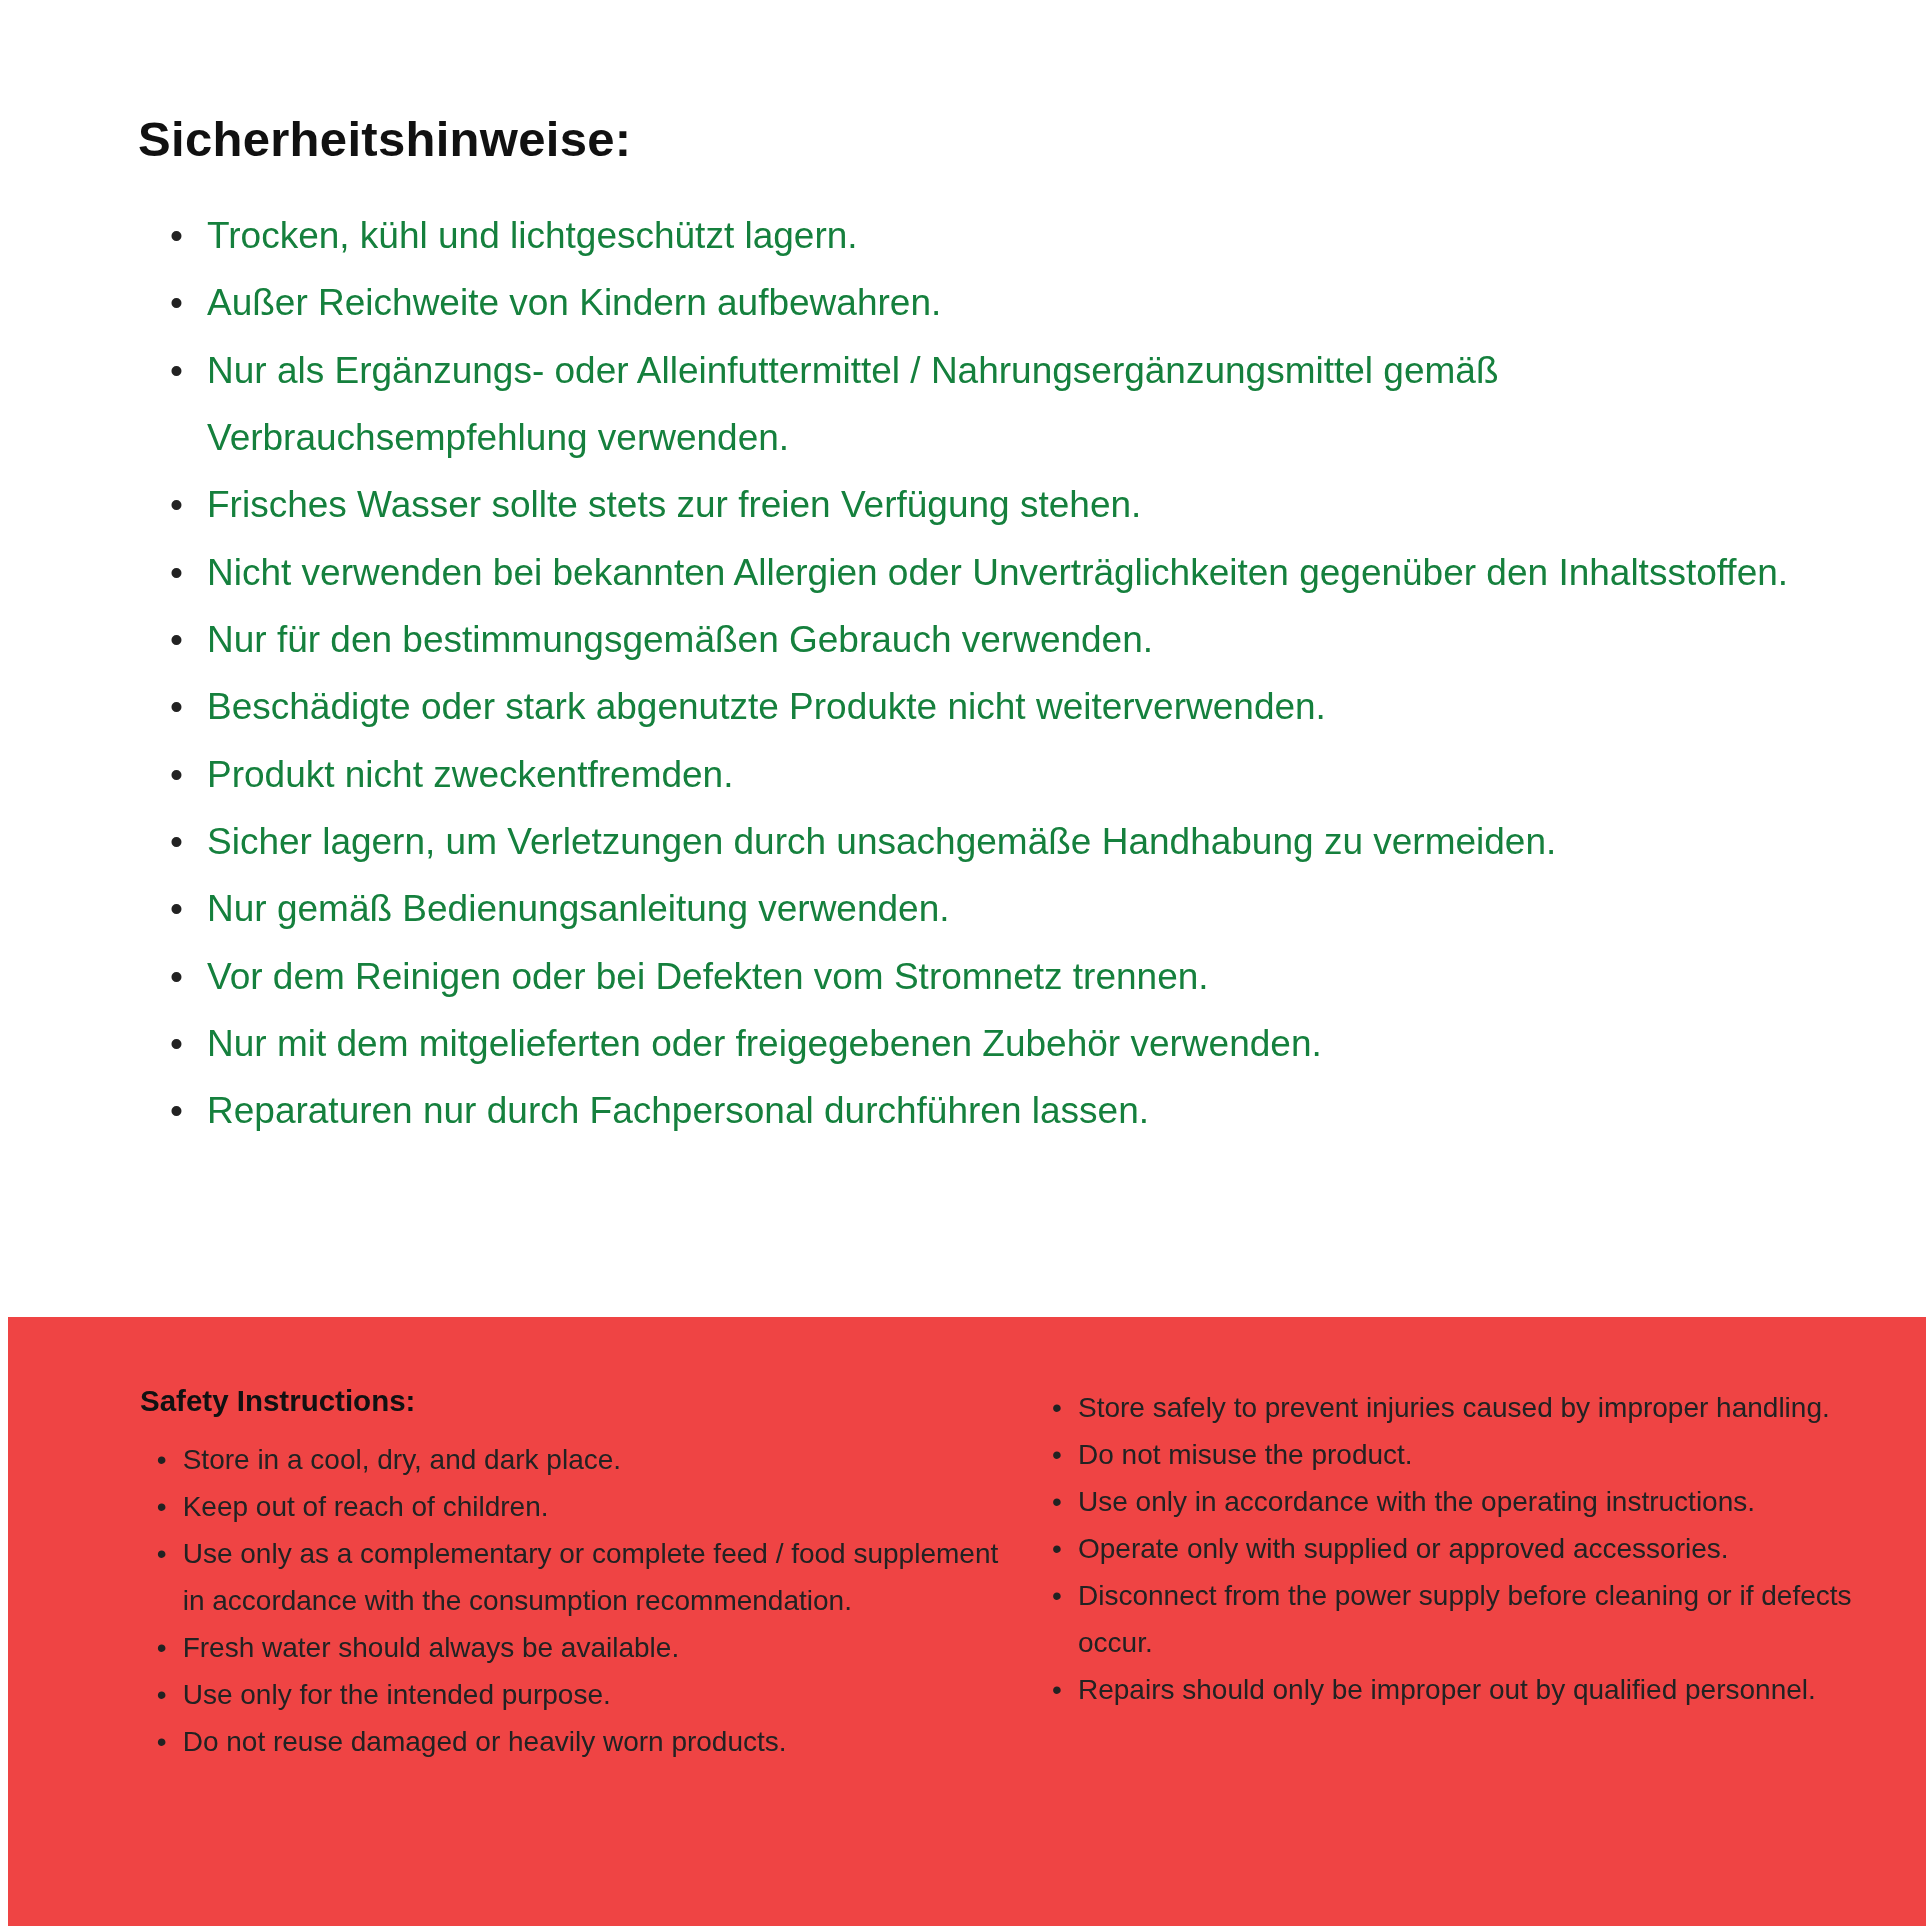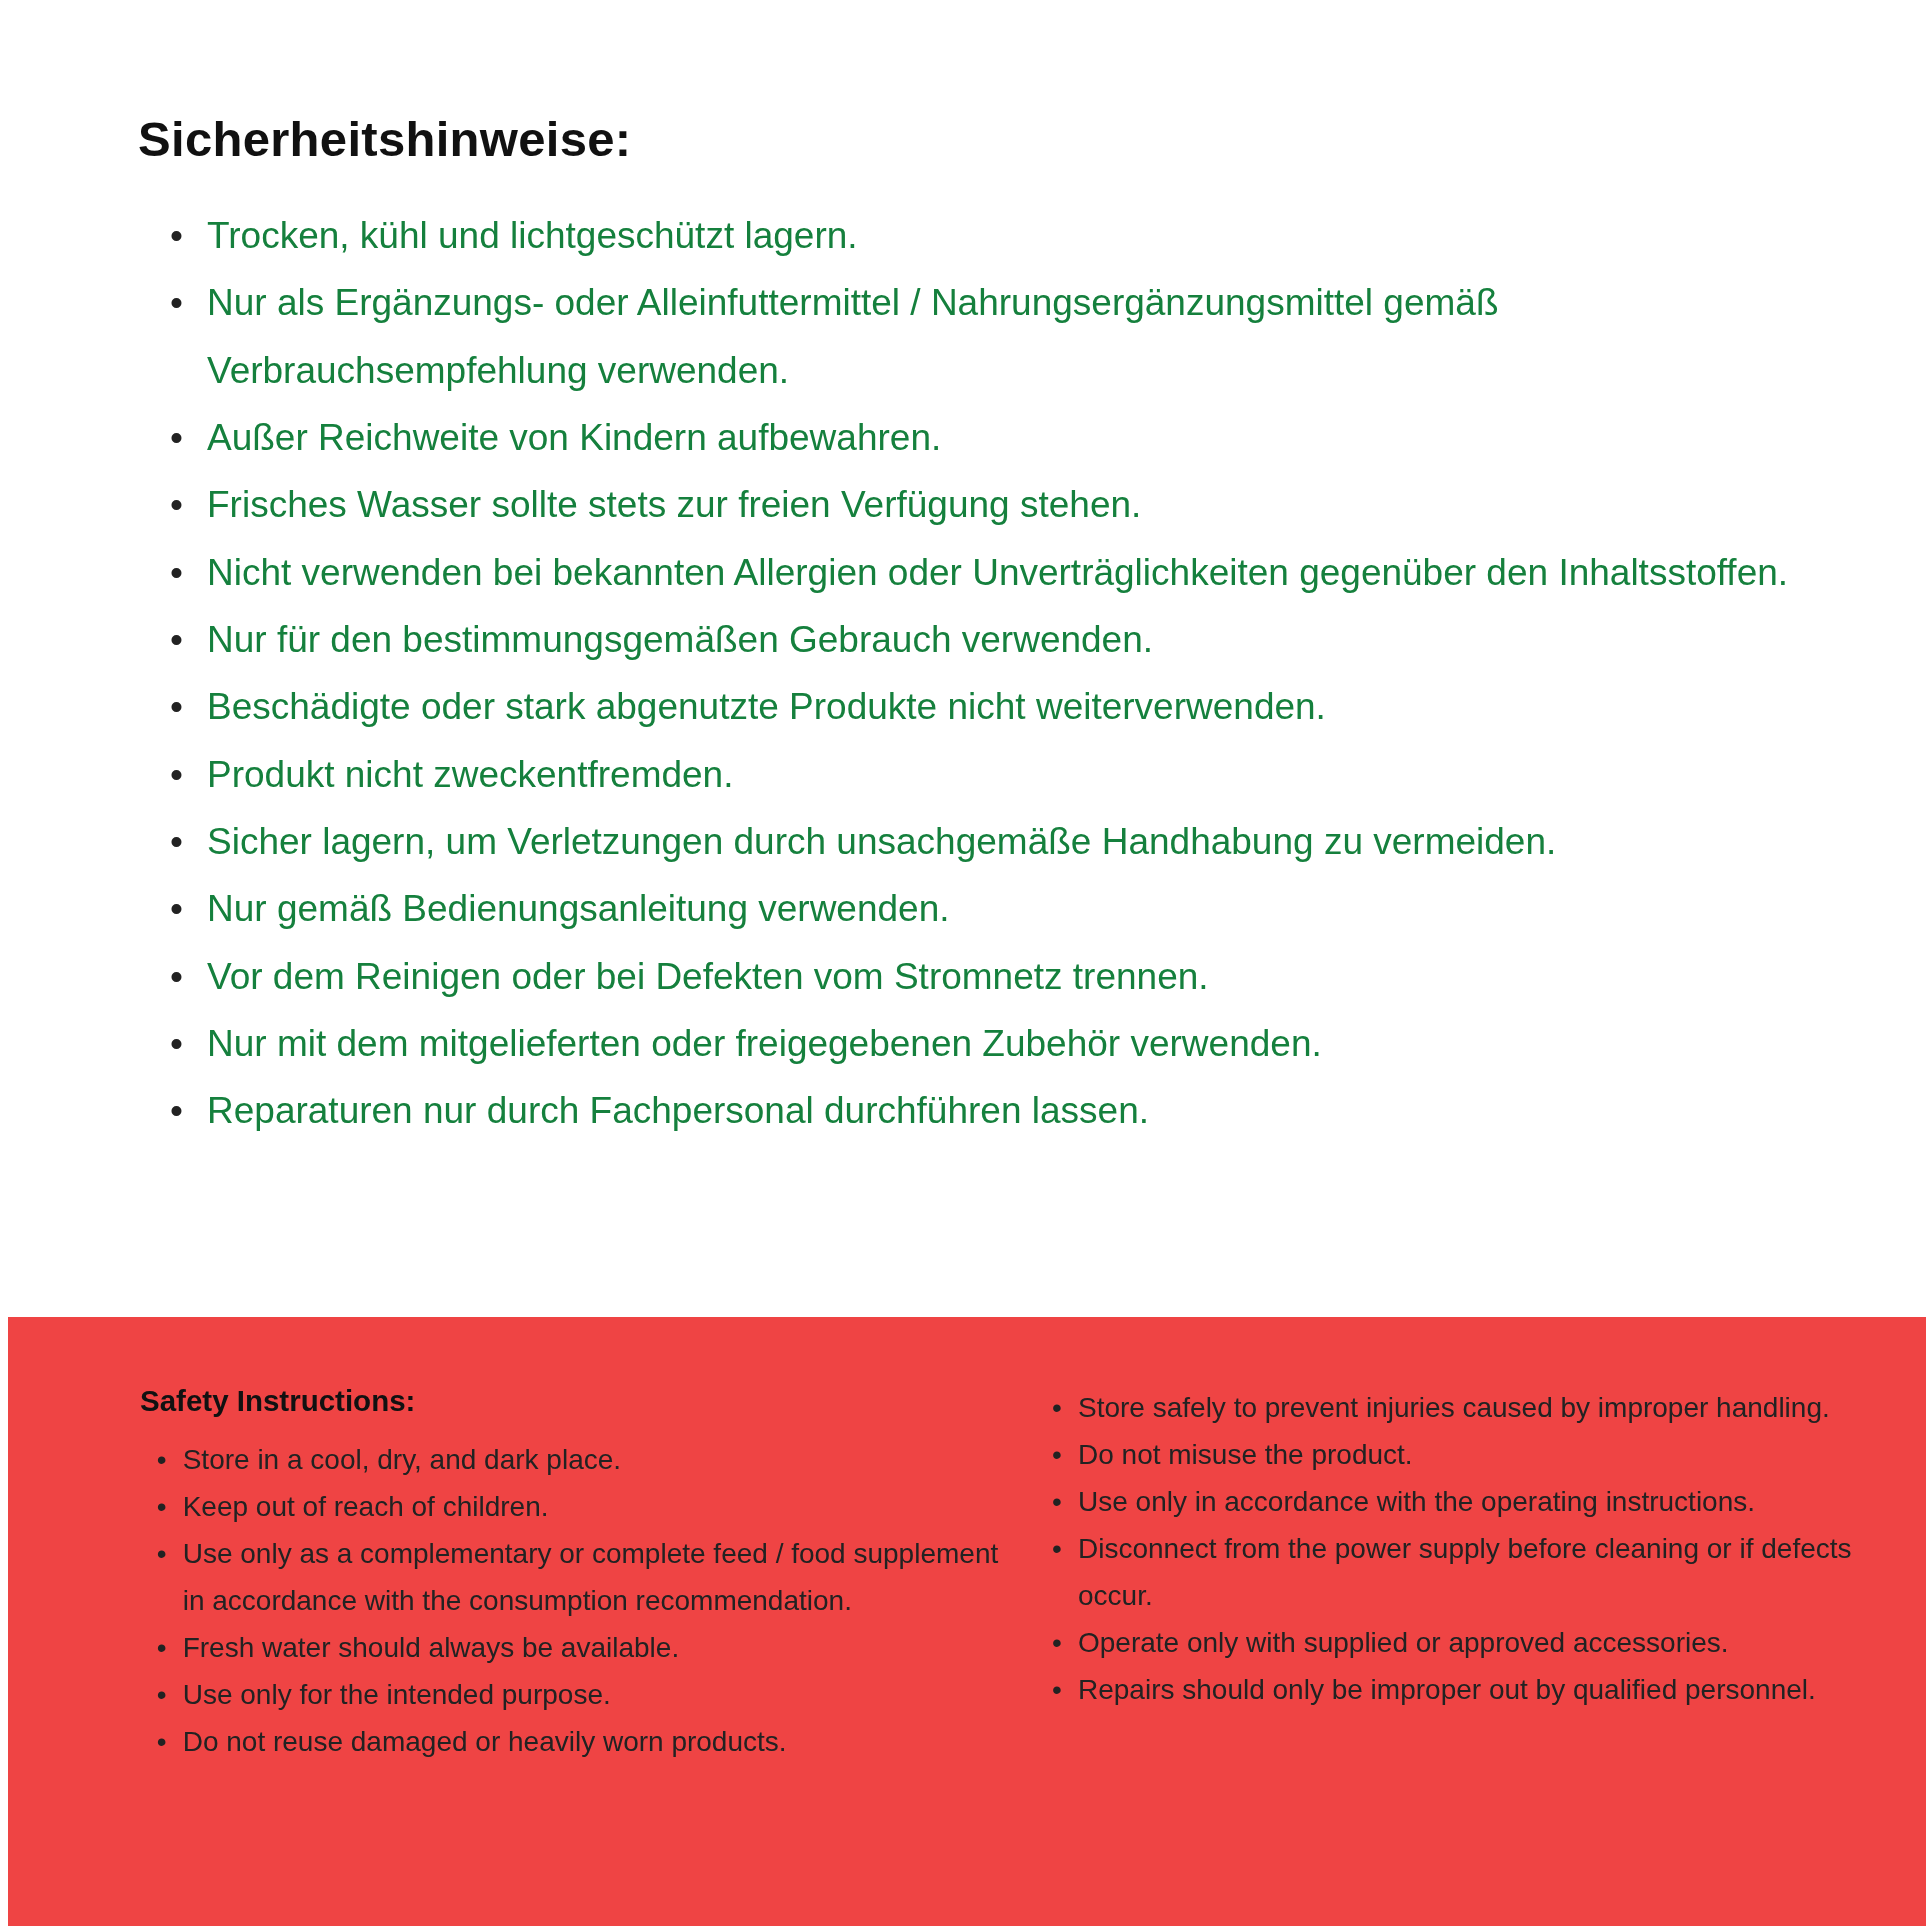--- a/index.html
+++ b/index.html
@@ -117,22 +117,22 @@
 </style>
 </head>
 <body>
 
 <div class="page">
 
   <section class="de-section">
     <h1 class="de-heading">Sicherheitshinweise:</h1>
     <ul class="de-list">
         <li>Trocken, kühl und lichtgeschützt lagern.</li>
+        <li>Außer Reichweite von Kindern aufbewahren.</li>
         <li>Nur als Ergänzungs- oder Alleinfuttermittel / Nahrungsergänzungsmittel gemäß Verbrauchsempfehlung verwenden.</li>
-        <li>Außer Reichweite von Kindern aufbewahren.</li>
         <li>Frisches Wasser sollte stets zur freien Verfügung stehen.</li>
         <li>Nicht verwenden bei bekannten Allergien oder Unverträglichkeiten gegenüber den Inhaltsstoffen.</li>
         <li>Nur für den bestimmungsgemäßen Gebrauch verwenden.</li>
         <li>Beschädigte oder stark abgenutzte Produkte nicht weiterverwenden.</li>
         <li>Produkt nicht zweckentfremden.</li>
         <li>Sicher lagern, um Verletzungen durch unsachgemäße Handhabung zu vermeiden.</li>
         <li>Nur gemäß Bedienungsanleitung verwenden.</li>
         <li>Vor dem Reinigen oder bei Defekten vom Stromnetz trennen.</li>
         <li>Nur mit dem mitgelieferten oder freigegebenen Zubehör verwenden.</li>
         <li>Reparaturen nur durch Fachpersonal durchführen lassen.</li>
@@ -152,22 +152,22 @@
             <li>Use only for the intended purpose.</li>
             <li>Do not reuse damaged or heavily worn products.</li>
           </ul>
       </div>
 
       <div class="en-col-right">
         <ul class="en-list">
             <li>Store safely to prevent injuries caused by improper handling.</li>
             <li>Do not misuse the product.</li>
             <li>Use only in accordance with the operating instructions.</li>
+            <li>Operate only with supplied or approved accessories.</li>
             <li>Disconnect from the power supply before cleaning or if defects occur.</li>
-            <li>Operate only with supplied or approved accessories.</li>
             <li>Repairs should only be improper out by qualified personnel.</li>
           </ul>
       </div>
 
     </div>
   </section>
 
 </div>
 
 

